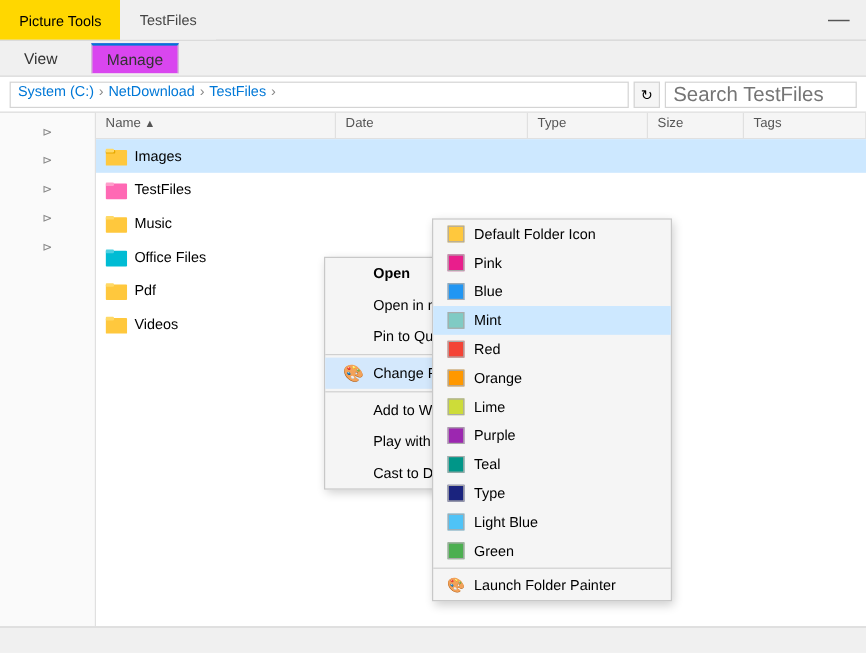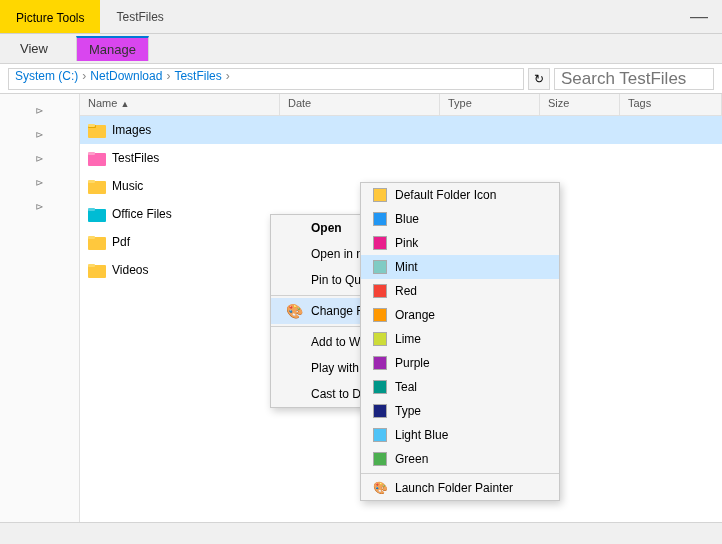--- a/index.html
+++ b/index.html
@@ -409,26 +409,26 @@
         <span>Cast to Device</span>
       </div>
     </div>
 
     <div class="sub-menu">
       <div class="sub-item">
         <div class="color-swatch" style="background:#ffc83d;"></div>
         <span>Default Folder Icon</span>
       </div>
       <div class="sub-item">
+        <div class="color-swatch" style="background:#E91E8C;"></div>
+        <span>Pink</span>
+      </div>
+      <div class="sub-item">
         <div class="color-swatch" style="background:#2196F3;"></div>
         <span>Blue</span>
-      </div>
-      <div class="sub-item">
-        <div class="color-swatch" style="background:#E91E8C;"></div>
-        <span>Pink</span>
       </div>
       <div class="sub-item highlighted">
         <div class="color-swatch" style="background:#80CBC4;"></div>
         <span>Mint</span>
       </div>
       <div class="sub-item">
         <div class="color-swatch" style="background:#F44336;"></div>
         <span>Red</span>
       </div>
       <div class="sub-item">

